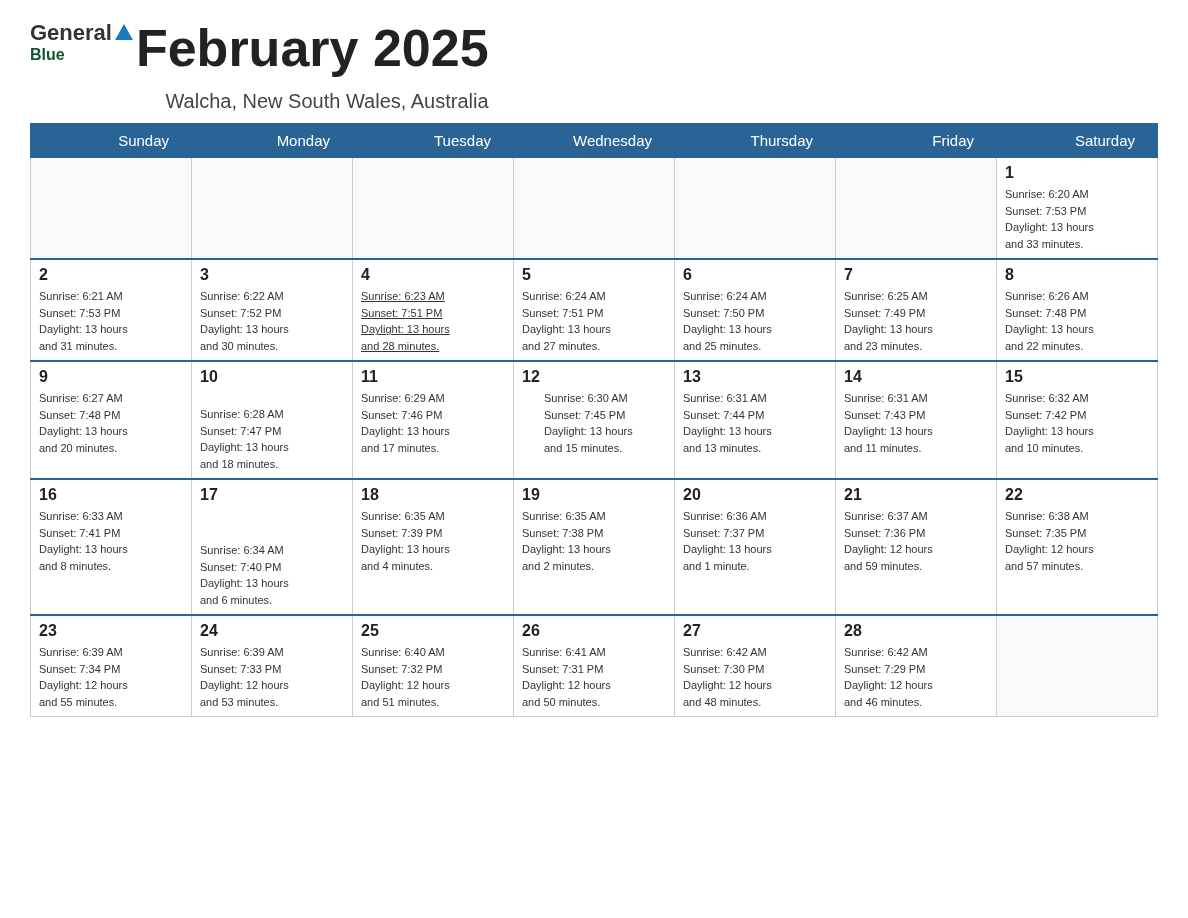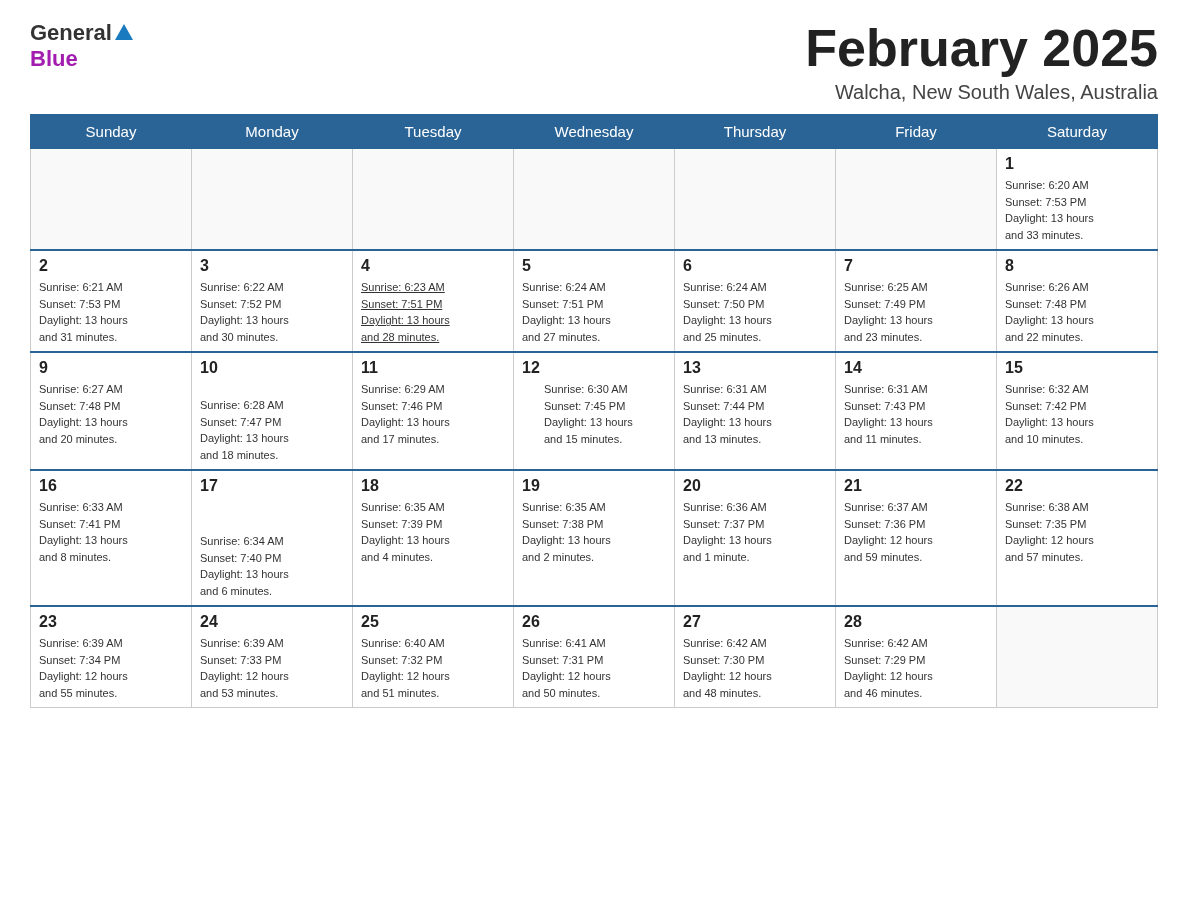--- a/index.html
+++ b/index.html
@@ -5,64 +5,63 @@
     * { box-sizing: border-box; margin: 0; padding: 0; }
     body {
       font-family: Arial, sans-serif;
       background: #fff;
       color: #333;
       padding: 20px 30px;
     }
     .header {
       display: flex;
       align-items: flex-start;
-      justify-content: space-between;
       margin-bottom: 10px;
     }
     .logo {
       display: flex;
       flex-direction: column;
       align-items: flex-start;
     }
     .logo-general {
       color: #333;
       font-size: 22px;
       font-weight: bold;
     }
     .logo-blue-text {
-      color: #a21caf;
-      font-size: 22px;
+      color: #14532d;
+      font-size: 16px;
       font-weight: bold;
     }
     .title-block {
       text-align: right;
     }
     .page-title {
       font-size: 52px;
       font-weight: bold;
       color: #222;
       line-height: 1.1;
     }
     .subtitle {
       font-size: 20px;
       color: #444;
-      margin-top: 4px;
+      margin-top: 13px;
     }
     .calendar {
       width: 100%;
       border-collapse: collapse;
       margin-top: 10px;
     }
     .calendar th {
       background: #2a6496;
       color: #fff;
-      padding: 8px 14px;
+      padding: 8px 22px;
       font-size: 15px;
       font-weight: normal;
-      text-align: center;
+      text-align: right;
       border: 1px solid #2a6496;
     }
     .calendar td {
       vertical-align: top;
       border: 1px solid #ccc;
       padding: 6px 8px;
       width: calc(100% / 7);
       min-height: 110px;
       font-size: 12px;
       color: #333;

